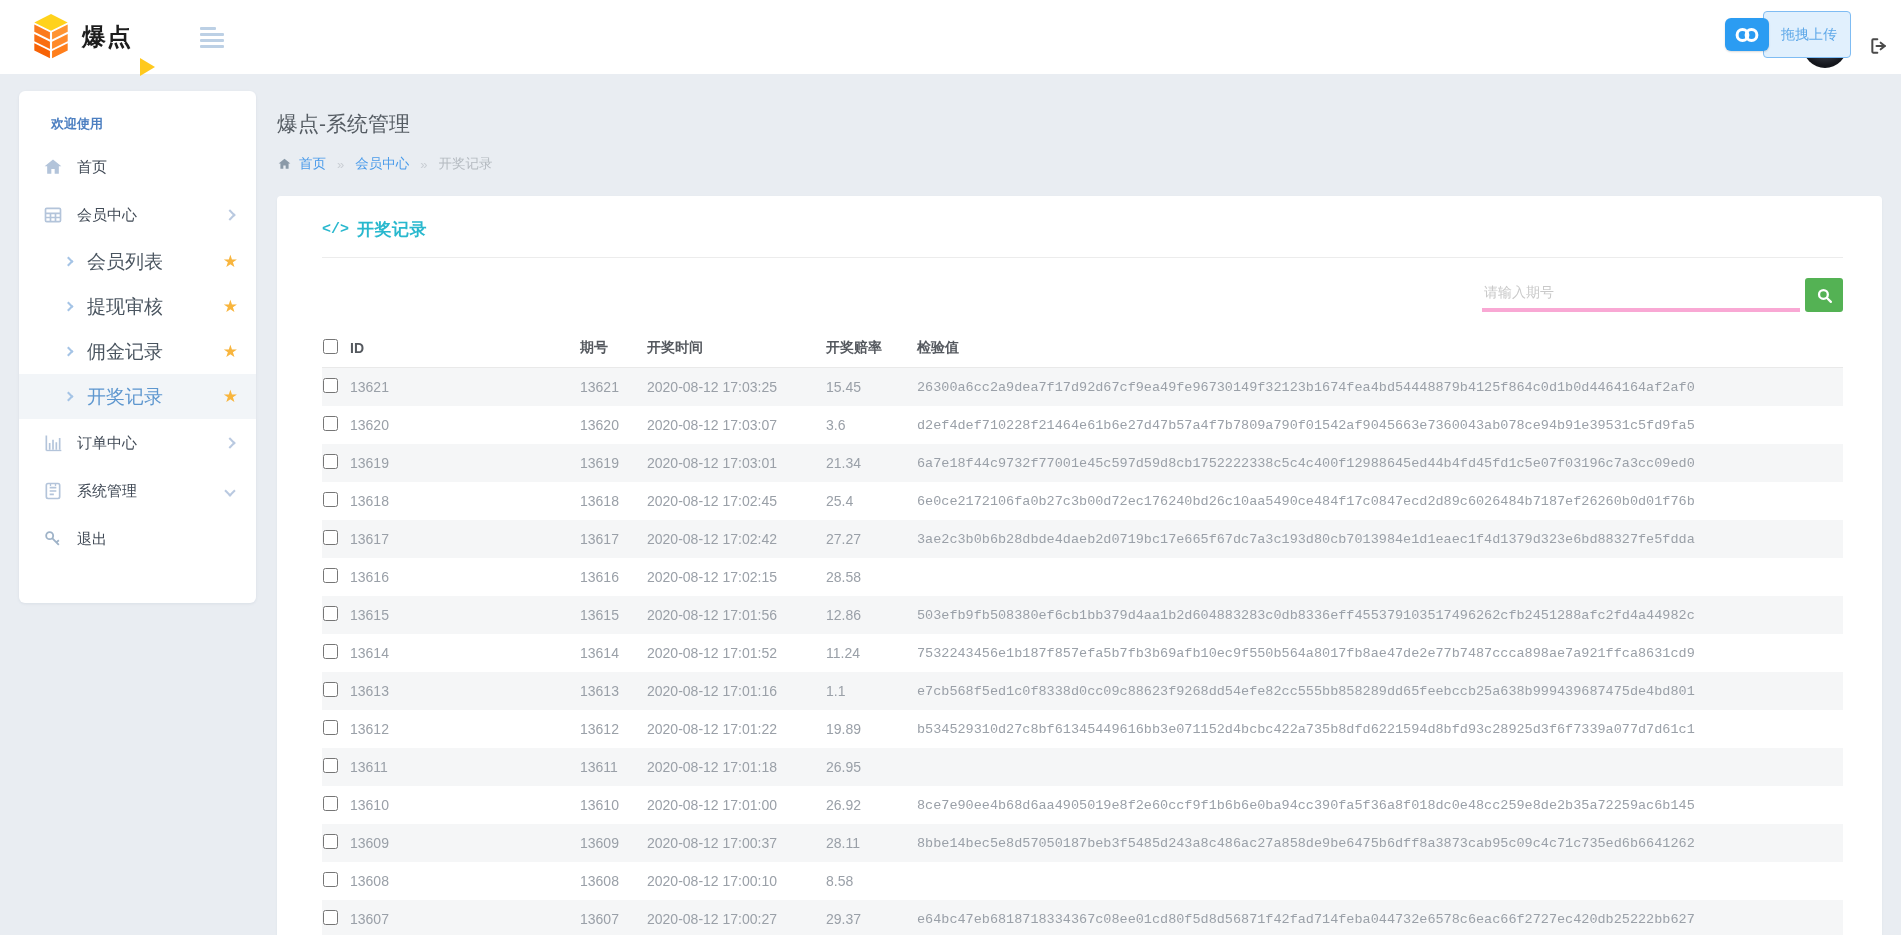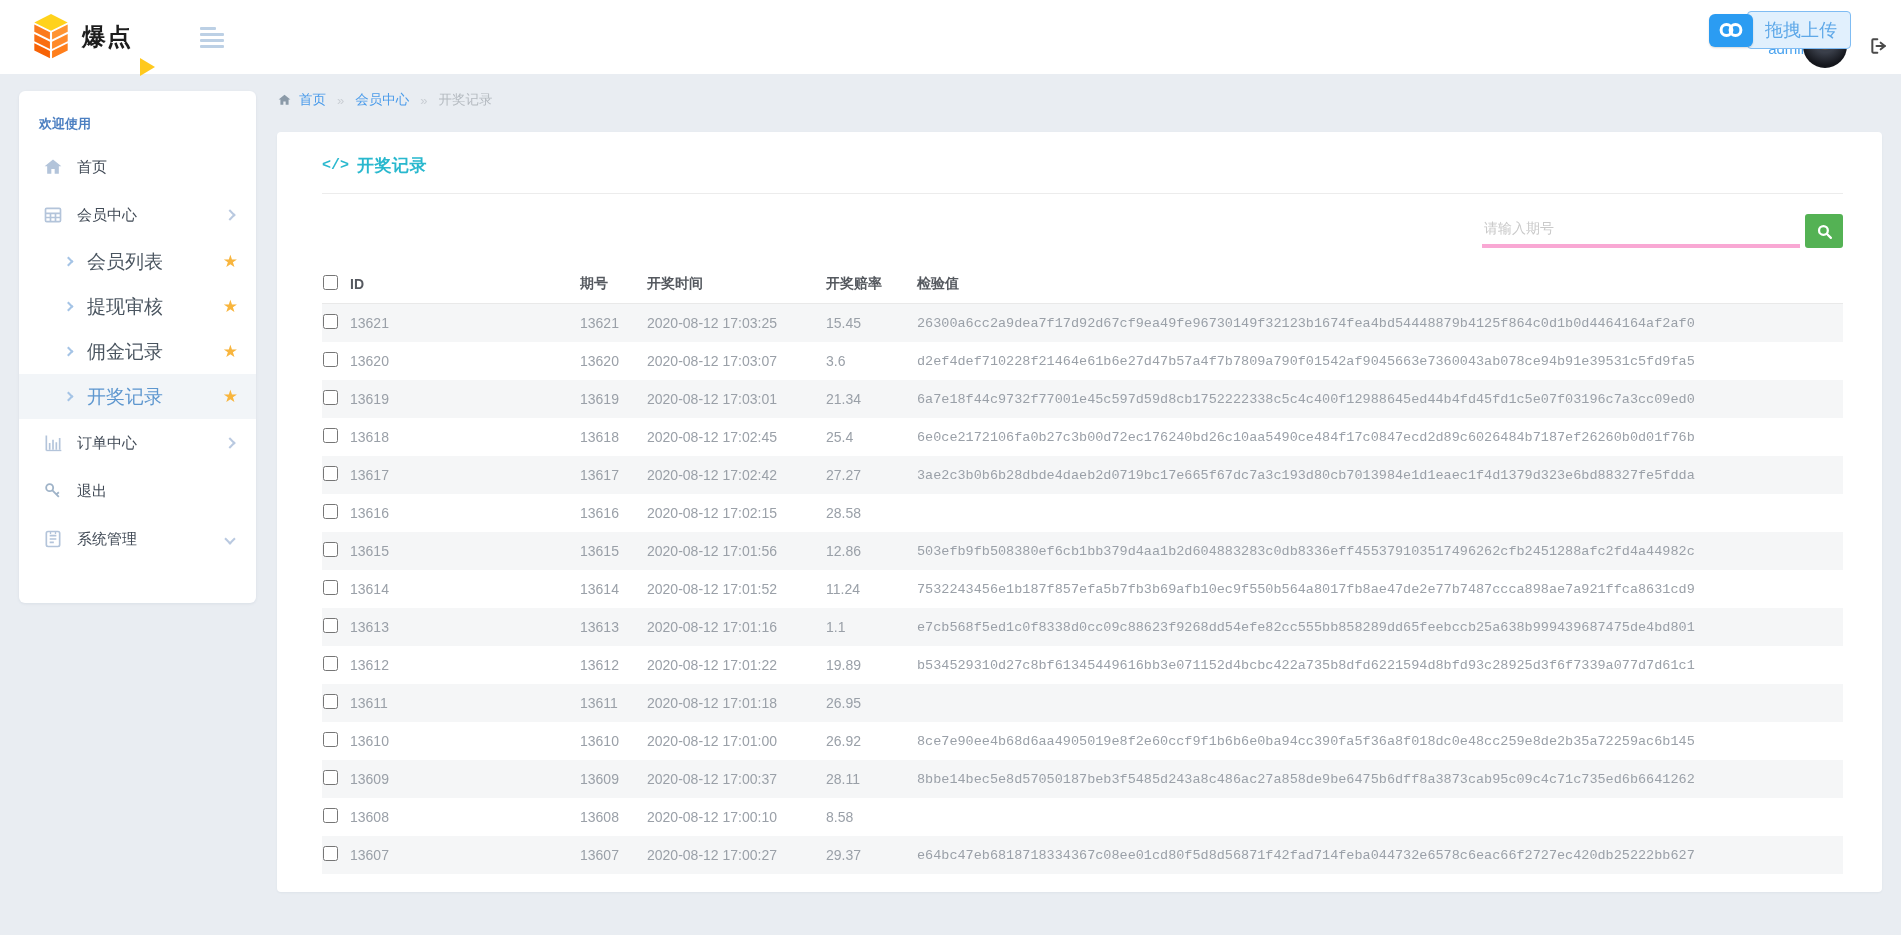--- a/index.html
+++ b/index.html
@@ -23,29 +23,29 @@
 
   .topbar-right { position:absolute; right:0; top:0; width:260px; height:74px; }
   .admin-name { position:absolute; right:92px; top:40px; color:#4aa3ef; font-size:15px; z-index:1; }
   .avatar { position:absolute; right:54px; top:24px; width:44px; height:44px; border-radius:50%;
     background:radial-gradient(circle at 50% 38%, #3a3f4a 0 34%, #14161c 70%); z-index:2; overflow:hidden; }
   .avatar::after { content:""; position:absolute; left:13px; top:8px; width:18px; height:18px;
     border-radius:50%; background:#5a4a3e; }
   .upload-badge { position:absolute; right:50px; top:11px; display:flex; align-items:center; z-index:3; }
   .badge-iconbox { width:44px; height:33px; background:#2b9cf2; border-radius:6px;
     display:flex; align-items:center; justify-content:center; z-index:2; box-shadow:0 1px 2px rgba(0,0,0,.15); }
-  .upload-btn { height:38px; margin-left:-6px; padding:0 13px 0 17px; background:#e1f0fd;
-    border:1px solid #7fbcf3; color:#5ea8e8; border-radius:4px; font-size:18px;
+  .upload-btn { height:47px; margin-left:-6px; padding:0 13px 0 17px; background:#e1f0fd;
+    border:1px solid #7fbcf3; color:#5ea8e8; border-radius:4px; font-size:14px;
     display:flex; align-items:center; cursor:pointer; }
   .logout-top { position:absolute; right:12px; top:36px; width:20px; height:20px; cursor:pointer; }
 
   
   .sidebar-card { position:absolute; left:19px; top:91px; width:237px; height:512px;
     background:#fff; border-radius:6px; box-shadow:0 1px 3px rgba(90,110,140,.10); z-index:2; padding-top:24px; }
-  .welcome { color:#4c7fc1; font-size:13px; font-weight:bold; padding-left:20px; margin-bottom:10px; }
+  .welcome { color:#4c7fc1; font-size:13px; font-weight:bold; padding-left:32px; margin-bottom:10px; }
   .menu-item { position:relative; height:48px; display:flex; align-items:center; cursor:pointer; }
   .menu-item .mi-icon { position:absolute; left:24px; width:20px; height:20px; }
   .menu-item .mi-label { position:absolute; left:58px; font-size:15px; color:#414a56; }
   .menu-item .mi-chev { position:absolute; right:22px; width:8px; height:8px;
     border-right:2px solid #b9c9e0; border-bottom:2px solid #b9c9e0; }
   .chev-right { transform:rotate(-45deg); }
   .chev-down { transform:rotate(45deg); }
   .sub-item { height:45px; }
   .sub-item .sub-chev { position:absolute; left:46px; width:7px; height:7px;
     border-right:2px solid #a5c4e6; border-bottom:2px solid #a5c4e6; transform:rotate(-45deg); }
@@ -173,39 +173,40 @@
     <svg class="mi-icon" viewBox="0 0 24 24" fill="none" stroke="#b3c4da" stroke-width="2">
       <path d="M4 3 V21"></path>
       <path d="M8 20 V12 M12 20 V8 M16 20 V11 M20 20 V6"></path>
       <path d="M4 21 H22" stroke-width="1.6"></path>
     </svg>
     <span class="mi-label">订单中心</span>
     <span class="mi-chev chev-right"></span>
   </div>
 
   <div class="menu-item">
-    <svg class="mi-icon" viewBox="0 0 24 24" fill="none" stroke="#9fb3c8" stroke-width="2.2">
-      <circle cx="8" cy="8" r="4.2"></circle>
-      <path d="M11 11 L19 19 M16 16 L19 13.5"></path>
-    </svg>
-    <span class="mi-label">退出</span>
-  </div>
-
-  <div class="menu-item">
     <svg class="mi-icon" viewBox="0 0 24 24" fill="none" stroke="#b3c4da" stroke-width="2">
       <rect x="4" y="3" width="16" height="18" rx="2"></rect>
       <path d="M8 8 H16 M8 12 H16 M8 16 H13"></path>
       <path d="M9 3 V6 M15 3 V6" stroke-width="1.6"></path>
     </svg>
     <span class="mi-label">系统管理</span>
     <span class="mi-chev chev-down"></span>
   </div>
+
+  <div class="menu-item">
+    <svg class="mi-icon" viewBox="0 0 24 24" fill="none" stroke="#9fb3c8" stroke-width="2.2">
+      <circle cx="8" cy="8" r="4.2"></circle>
+      <path d="M11 11 L19 19 M16 16 L19 13.5"></path>
+    </svg>
+    <span class="mi-label">退出</span>
+  </div>
 </div>
 
 <div class="main">
+  <div class="page-title">爆点-系统管理</div>
 
   <div class="breadcrumb">
     <svg class="bc-home" viewBox="0 0 24 24" fill="#8b9aa8">
       <path d="M12 3 L22 11 H19 V20 H14 V14.5 H10 V20 H5 V11 H2 Z"></path>
     </svg>
     <span class="bc-link">首页</span>
     <span class="bc-sep">»</span>
     <span class="bc-link">会员中心</span>
     <span class="bc-sep">»</span>
     <span class="bc-current">开奖记录</span>

